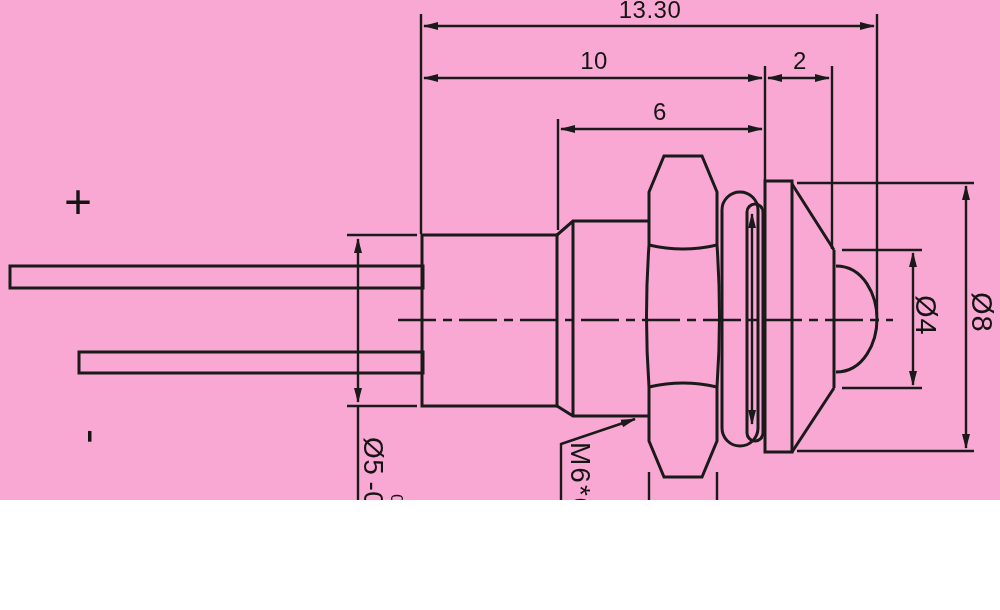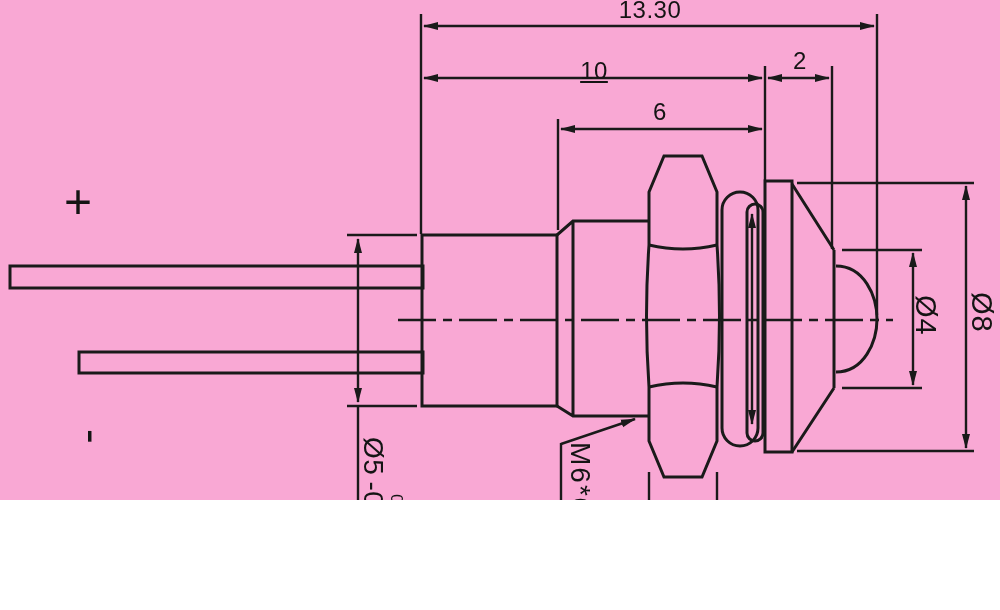--- a/index.html
+++ b/index.html
@@ -91,21 +91,21 @@
       <line x1="966" y1="186" x2="966" y2="448" marker-start="url(#arrow)" marker-end="url(#arrow)"></line>
 
       <line x1="752" y1="214" x2="752" y2="424" marker-start="url(#arrow)" marker-end="url(#arrow)"></line>
 
       <line x1="561" y1="444" x2="635" y2="419" marker-end="url(#arrow)"></line>
     </g>
   </svg>
 
   <div class="dim-label" style="left:600px;top:-2px;width:100px;">13.30</div>
 
-  <div class="dim-label" style="left:569px;top:59px;width:50px;text-decoration:underline;">10</div>
+  <div class="dim-label" style="left:569px;top:49px;width:50px;">10</div>
 
   <div class="dim-label" style="left:780px;top:49px;width:40px;">2</div>
 
   <div class="dim-label" style="left:640px;top:100px;width:40px;">6</div>
 
   <div class="dim-label" style="left:664px;top:503px;width:40px;">2</div>
 
   <div class="rot rot-dia5" style="left:389px;top:437px;">
     <span>Ø5</span> <span>-0.3</span>
     <span class="tol-zero">0</span>

